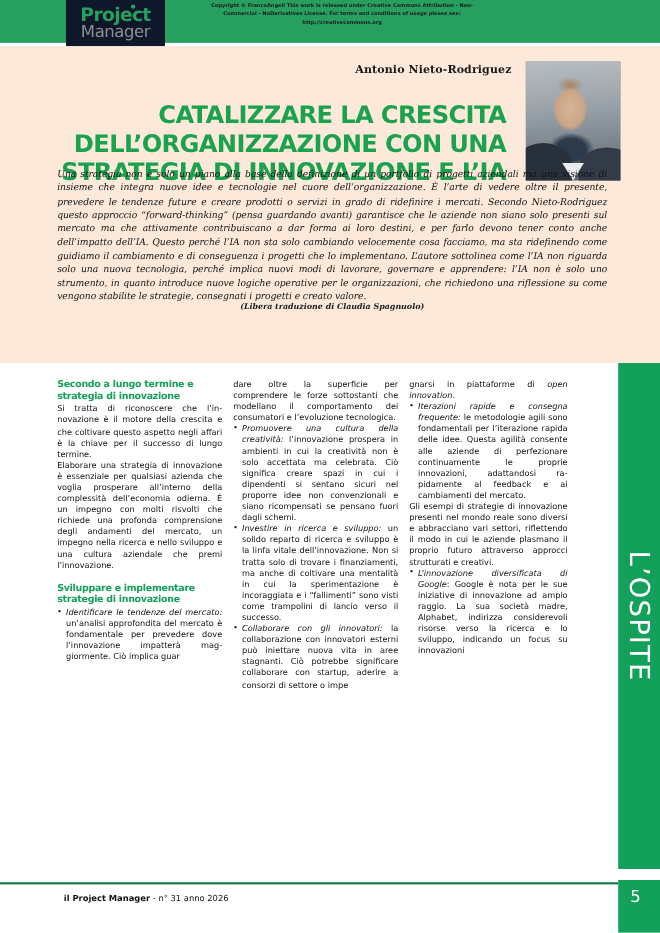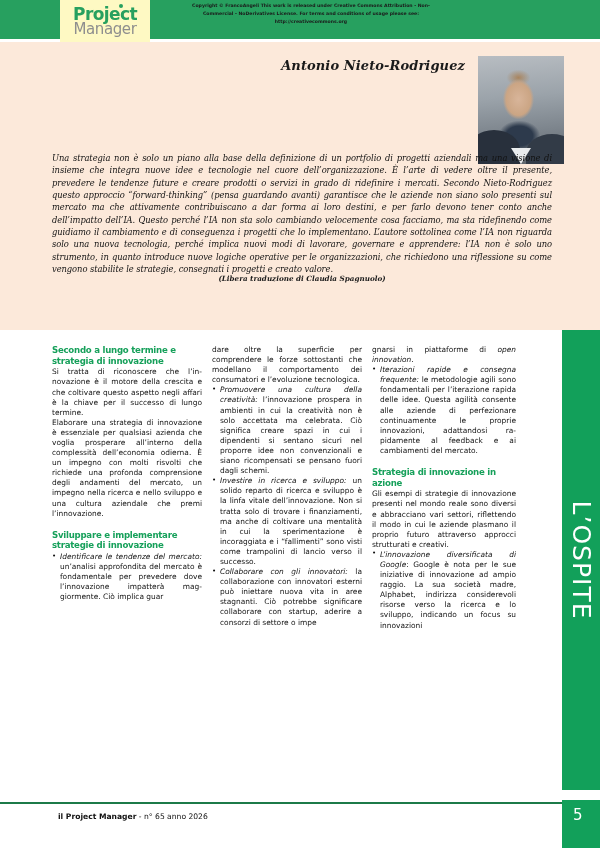--- a/index.html
+++ b/index.html
@@ -22,21 +22,21 @@
     width: 600px; height: 42px;
     background: #27a05f;
   }
   .header-band .inner-line {
     position: absolute; left: 0; bottom: 0;
     width: 600px; height: 3px; background: #ffffff;
   }
   .logo-box {
     position: absolute; left: 60px; top: 0;
     width: 90px; height: 42px;
-    background: #fef9c3;
+    background: #0f172a;
     display: flex; flex-direction: column;
     align-items: center; justify-content: center;
     line-height: 1;
   }
   .logo-project {
     font-family: "DejaVu Sans", sans-serif;
     font-weight: bold; font-size: 17px;
     color: #27a05f; letter-spacing: -0.6px;
     margin-bottom: -1px;
     position: relative;
@@ -113,22 +113,22 @@
   .hero .photo .collar {
     position: absolute; left: 50%; bottom: 0;
     transform: translateX(-50%);
     width: 20px; height: 16px;
     background: #e9ecee;
     clip-path: polygon(50% 100%, 0 0, 100% 0);
   }
   .author-name {
     position: absolute; right: 135px; top: 16px;
     font-family: "DejaVu Serif", serif;
-    font-style: italic; font-weight: bold;
-    font-size: 13px; color: #1a1a1a;
+    font-weight: bold;
+    font-size: 10px; color: #1a1a1a;
     letter-spacing: 0.1px;
   }
   .hero-title {
     position: absolute; left: 40px; right: 140px; top: 36px;
     text-align: right;
     font-family: "DejaVu Sans", sans-serif;
     font-weight: bold;
     font-size: 22px; line-height: 1.18;
     color: #1ba24e;
     letter-spacing: -0.6px;
@@ -265,20 +265,25 @@
 
     <div class="photo">
       <div class="bg"></div>
       <div class="shoulder-l"></div>
       <div class="shoulder-r"></div>
       <div class="collar"></div>
     </div>
 
     <div class="author-name">Antonio Nieto-Rodriguez</div>
 
+    <h1 class="hero-title">
+      <span class="ln">CATALIZZARE LA CRESCITA</span>
+      <span class="ln">DELL’ORGANIZZAZIONE CON UNA</span>
+      <span class="ln">STRATEGIA DI INNOVAZIONE E L’IA</span>
+    </h1>
 
     <div class="intro">Una strategia non è solo un piano alla base della definizione di un portfolio di progetti aziendali ma una visione di insieme che integra nuove idee e tecnologie nel cuore dell’organizzazione. È l’arte di vedere oltre il presente, prevedere le tendenze future e creare prodotti o servizi in grado di ridefinire i mercati. Secondo Nieto-Rodriguez questo approccio “forward-thinking” (pensa guardando avanti) garantisce che le aziende non siano solo presenti sul mercato ma che attivamente contribuiscano a dar forma ai loro destini, e per farlo devono tener conto anche dell’impatto dell’IA. Questo perché l’IA non sta solo cambiando velocemente cosa facciamo, ma sta ridefinendo come guidiamo il cambiamento e di conseguenza i progetti che lo implementano. L’autore sottolinea come l’IA non riguarda solo una nuova tecnologia, perché implica nuovi modi di lavorare, governare e apprendere: l’IA non è solo uno strumento, in quanto introduce nuove logiche operative per le organizzazioni, che richiedono una riflessione su come vengono stabilite le strategie, consegnati i progetti e creato valore.</div>
     <div class="intro-credit">(Libera traduzione di Claudia Spagnuolo)</div>
   </div>
 
   <div class="side-tab">
     <span class="label">L’OSPITE</span>
   </div>
 
   <div class="body-area">
@@ -300,30 +305,29 @@
         <li><span class="it">Investire in ricerca e sviluppo:</span><span> un solido reparto di ricerca e sviluppo è la linfa vitale dell’in­novazione. Non si tratta solo di trovare i finanziamenti, ma anche di coltivare una menta­lità in cui la sperimentazione è incoraggiata e i “fallimenti” sono visti come trampolini di lancio verso il successo.</span></li>
         <li><span class="it">Collaborare con gli innovatori:</span><span> la collaborazione con inno­vatori esterni può iniettare nuova vita in aree stagnanti. Ciò potrebbe significare col­laborare con startup, aderire a consorzi di settore o impe­</span></li>
       </ul>
     </div>
 
     <div class="col c3">
       <p class="para"><span>gnarsi in piattaforme di </span><span class="it">open innovation</span><span>.</span></p>
       <ul class="bullets">
         <li><span class="it">Iterazioni rapide e conse­gna frequente:</span><span> le metodolo­gie agili sono fondamentali per l’iterazione rapida delle idee. Questa agilità consente alle aziende di perfeziona­re continuamente le proprie innovazioni, adattandosi ra­pidamente al feedback e ai cambiamenti del mercato.</span></li>
       </ul>
-      <h2 class="sec spaced">Strategia di innovazione in azione</h2>
       <p class="para">Gli esempi di strategie di innova­zione presenti nel mondo reale sono diversi e abbracciano vari settori, riflettendo il modo in cui le aziende plasmano il proprio futuro attraverso approcci strut­turati e creativi.</p>
       <ul class="bullets">
         <li><span class="it">L’innovazione diversificata di </span><span class="it">Google</span><span>: Google è nota per le sue iniziative di innovazione ad ampio raggio. La sua socie­tà madre, Alphabet, indirizza considerevoli risorse verso la ricerca e lo sviluppo, indican­do un focus su innovazioni</span></li>
       </ul>
     </div>
 
   </div>
 
   <div class="footer-rule"></div>
   <div class="footer-text">
-    <b>il Project Manager</b><span> - n° 65 anno 2026</span>
+    <b>il Project Manager</b><span> - n° 31 anno 2026</span>
   </div>
   <div class="page-num-box">
     <span>5</span>
   </div>
 
 </div>
 
 </body></html>

